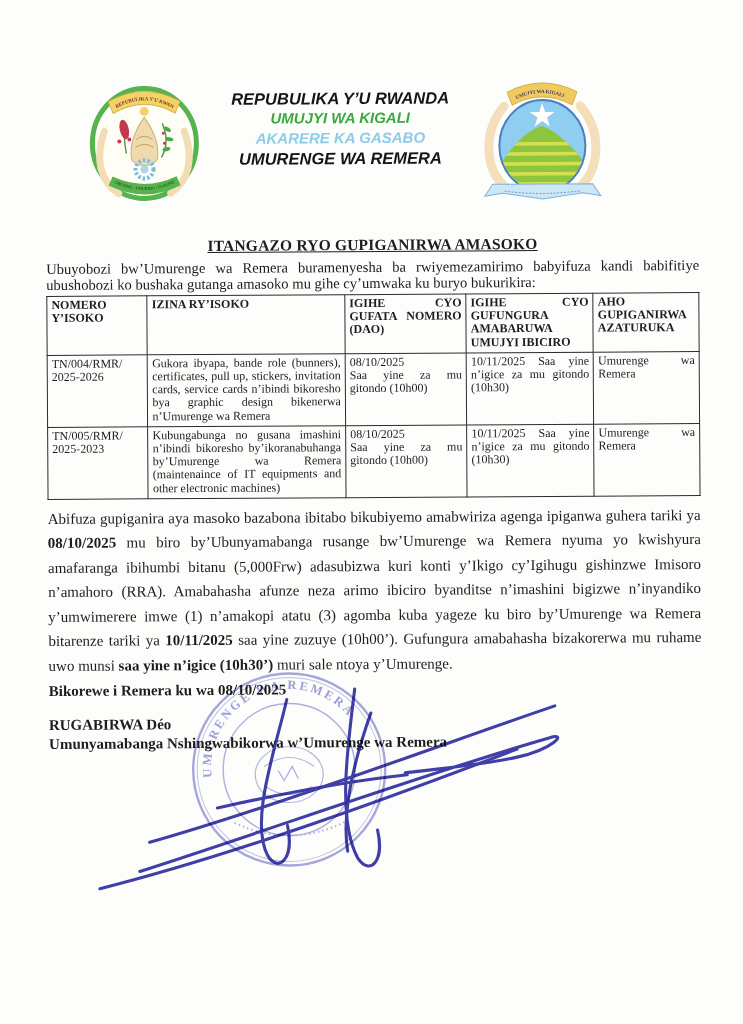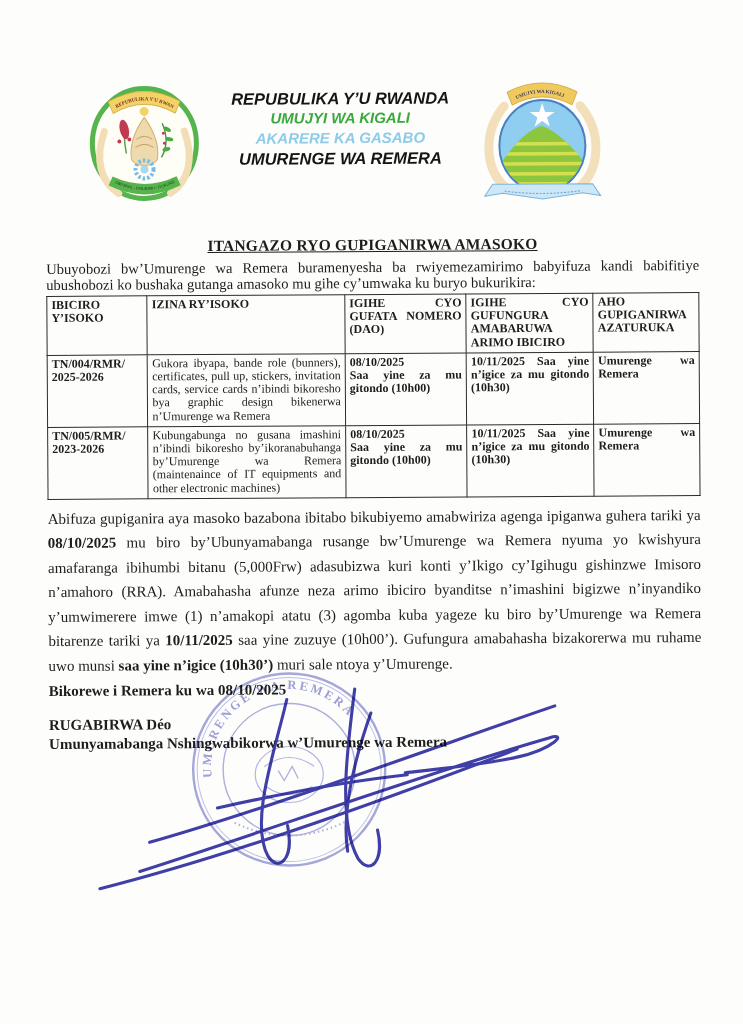--- a/index.html
+++ b/index.html
@@ -20,21 +20,21 @@
   .content{position:absolute;left:47px;top:236px;width:653px;}
   .title{margin:0;text-align:center;font-size:15.5px;font-weight:bold;letter-spacing:.2px;}
   .title span{text-decoration:underline;}
   .intro{margin:5px 0 0;font-size:14.6px;line-height:16px;text-align:justify;}
 
   table.tender{width:100%;margin-top:3px;border-collapse:collapse;table-layout:fixed;
                font-size:12px;line-height:13.2px;}
   table.tender th,table.tender td{border:1.4px solid #2c2c2c;padding:2px 4px 3px;
                vertical-align:top;text-align:justify;}
   table.tender th{font-weight:bold;}
-  .b{font-weight:bold;margin-left:32px;}
+  .b{font-weight:normal;margin-left:32px;}
   .pre{white-space:pre-line;}
 
   .body-par{margin:7px 0 0;font-size:15px;line-height:24.5px;text-align:justify;}
   .place-date{margin:5px 0 0;font-size:15px;font-weight:bold;}
   .sig-name{margin:17px 0 0;font-size:15px;font-weight:bold;}
   .sig-title{margin:2px 0 0;font-size:15px;font-weight:bold;}
 
   
   .stamp{position:absolute;left:180px;top:662px;width:215px;height:215px;opacity:.8;
          mix-blend-mode:multiply;}
@@ -116,40 +116,40 @@
       <table class="tender">
         <colgroup>
           <col style="width:15.4%">
             <col style="width:30.3%">
             <col style="width:18.6%">
           <col style="width:19.5%">
             <col style="width:16.2%">
         </colgroup>
         <thead>
           <tr>
-            <th>IBICIRO Y’ISOKO</th>
+            <th>NOMERO Y’ISOKO</th>
             <th>IZINA RY’ISOKO</th>
             <th>IGIHE CYO GUFATA NOMERO (DAO)</th>
-            <th>IGIHE CYO GUFUNGURA AMABARUWA ARIMO IBICIRO</th>
+            <th>IGIHE CYO GUFUNGURA AMABARUWA UMUJYI IBICIRO</th>
             <th>AHO GUPIGANIRWA AZATURUKA</th>
           </tr>
         </thead>
         <tbody>
           <tr>
             <td class="b pre">TN/004/RMR/
 2025-2026</td>
             <td>Gukora ibyapa, bande role (bunners), certificates, pull up, stickers, invitation cards, service cards n’ibindi bikoresho bya graphic design bikenerwa n’Umurenge wa Remera</td>
             <td class="b pre">08/10/2025
 Saa yine za mu gitondo (10h00)</td>
             <td class="b">10/11/2025 Saa yine n’igice za mu gitondo (10h30)</td>
             <td class="b">Umurenge wa Remera</td>
           </tr>
           <tr>
             <td class="b pre">TN/005/RMR/
-2023-2026</td>
+2025-2023</td>
             <td>Kubungabunga no gusana imashini n’ibindi bikoresho by’ikoranabuhanga by’Umurenge wa Remera (maintenaince of IT equipments and other electronic machines)</td>
             <td class="b pre">08/10/2025
 Saa yine za mu gitondo (10h00)</td>
             <td class="b">10/11/2025 Saa yine n’igice za mu gitondo (10h30)</td>
             <td class="b">Umurenge wa Remera</td>
           </tr>
         </tbody>
       </table>
 
       <p class="body-par"><span>Abifuza gupiganira aya masoko bazabona ibitabo bikubiyemo amabwiriza agenga ipiganwa guhera tariki ya </span><b>08/10/2025</b><span> mu biro by’Ubunyamabanga rusange bw’Umurenge wa Remera nyuma yo kwishyura amafaranga ibihumbi bitanu (5,000Frw) adasubizwa kuri konti y’Ikigo cy’Igihugu gishinzwe Imisoro n’amahoro (RRA). Amabahasha afunze neza arimo ibiciro byanditse n’imashini bigizwe n’inyandiko y’umwimerere  imwe (1) n’amakopi atatu (3) agomba kuba yageze ku biro by’Umurenge wa Remera bitarenze tariki ya </span><b>10/11/2025</b><span> saa yine zuzuye (10h00’). Gufungura amabahasha bizakorerwa mu ruhame uwo munsi </span><b>saa yine n’igice (10h30’)</b><span> muri sale ntoya y’Umurenge.</span></p>

